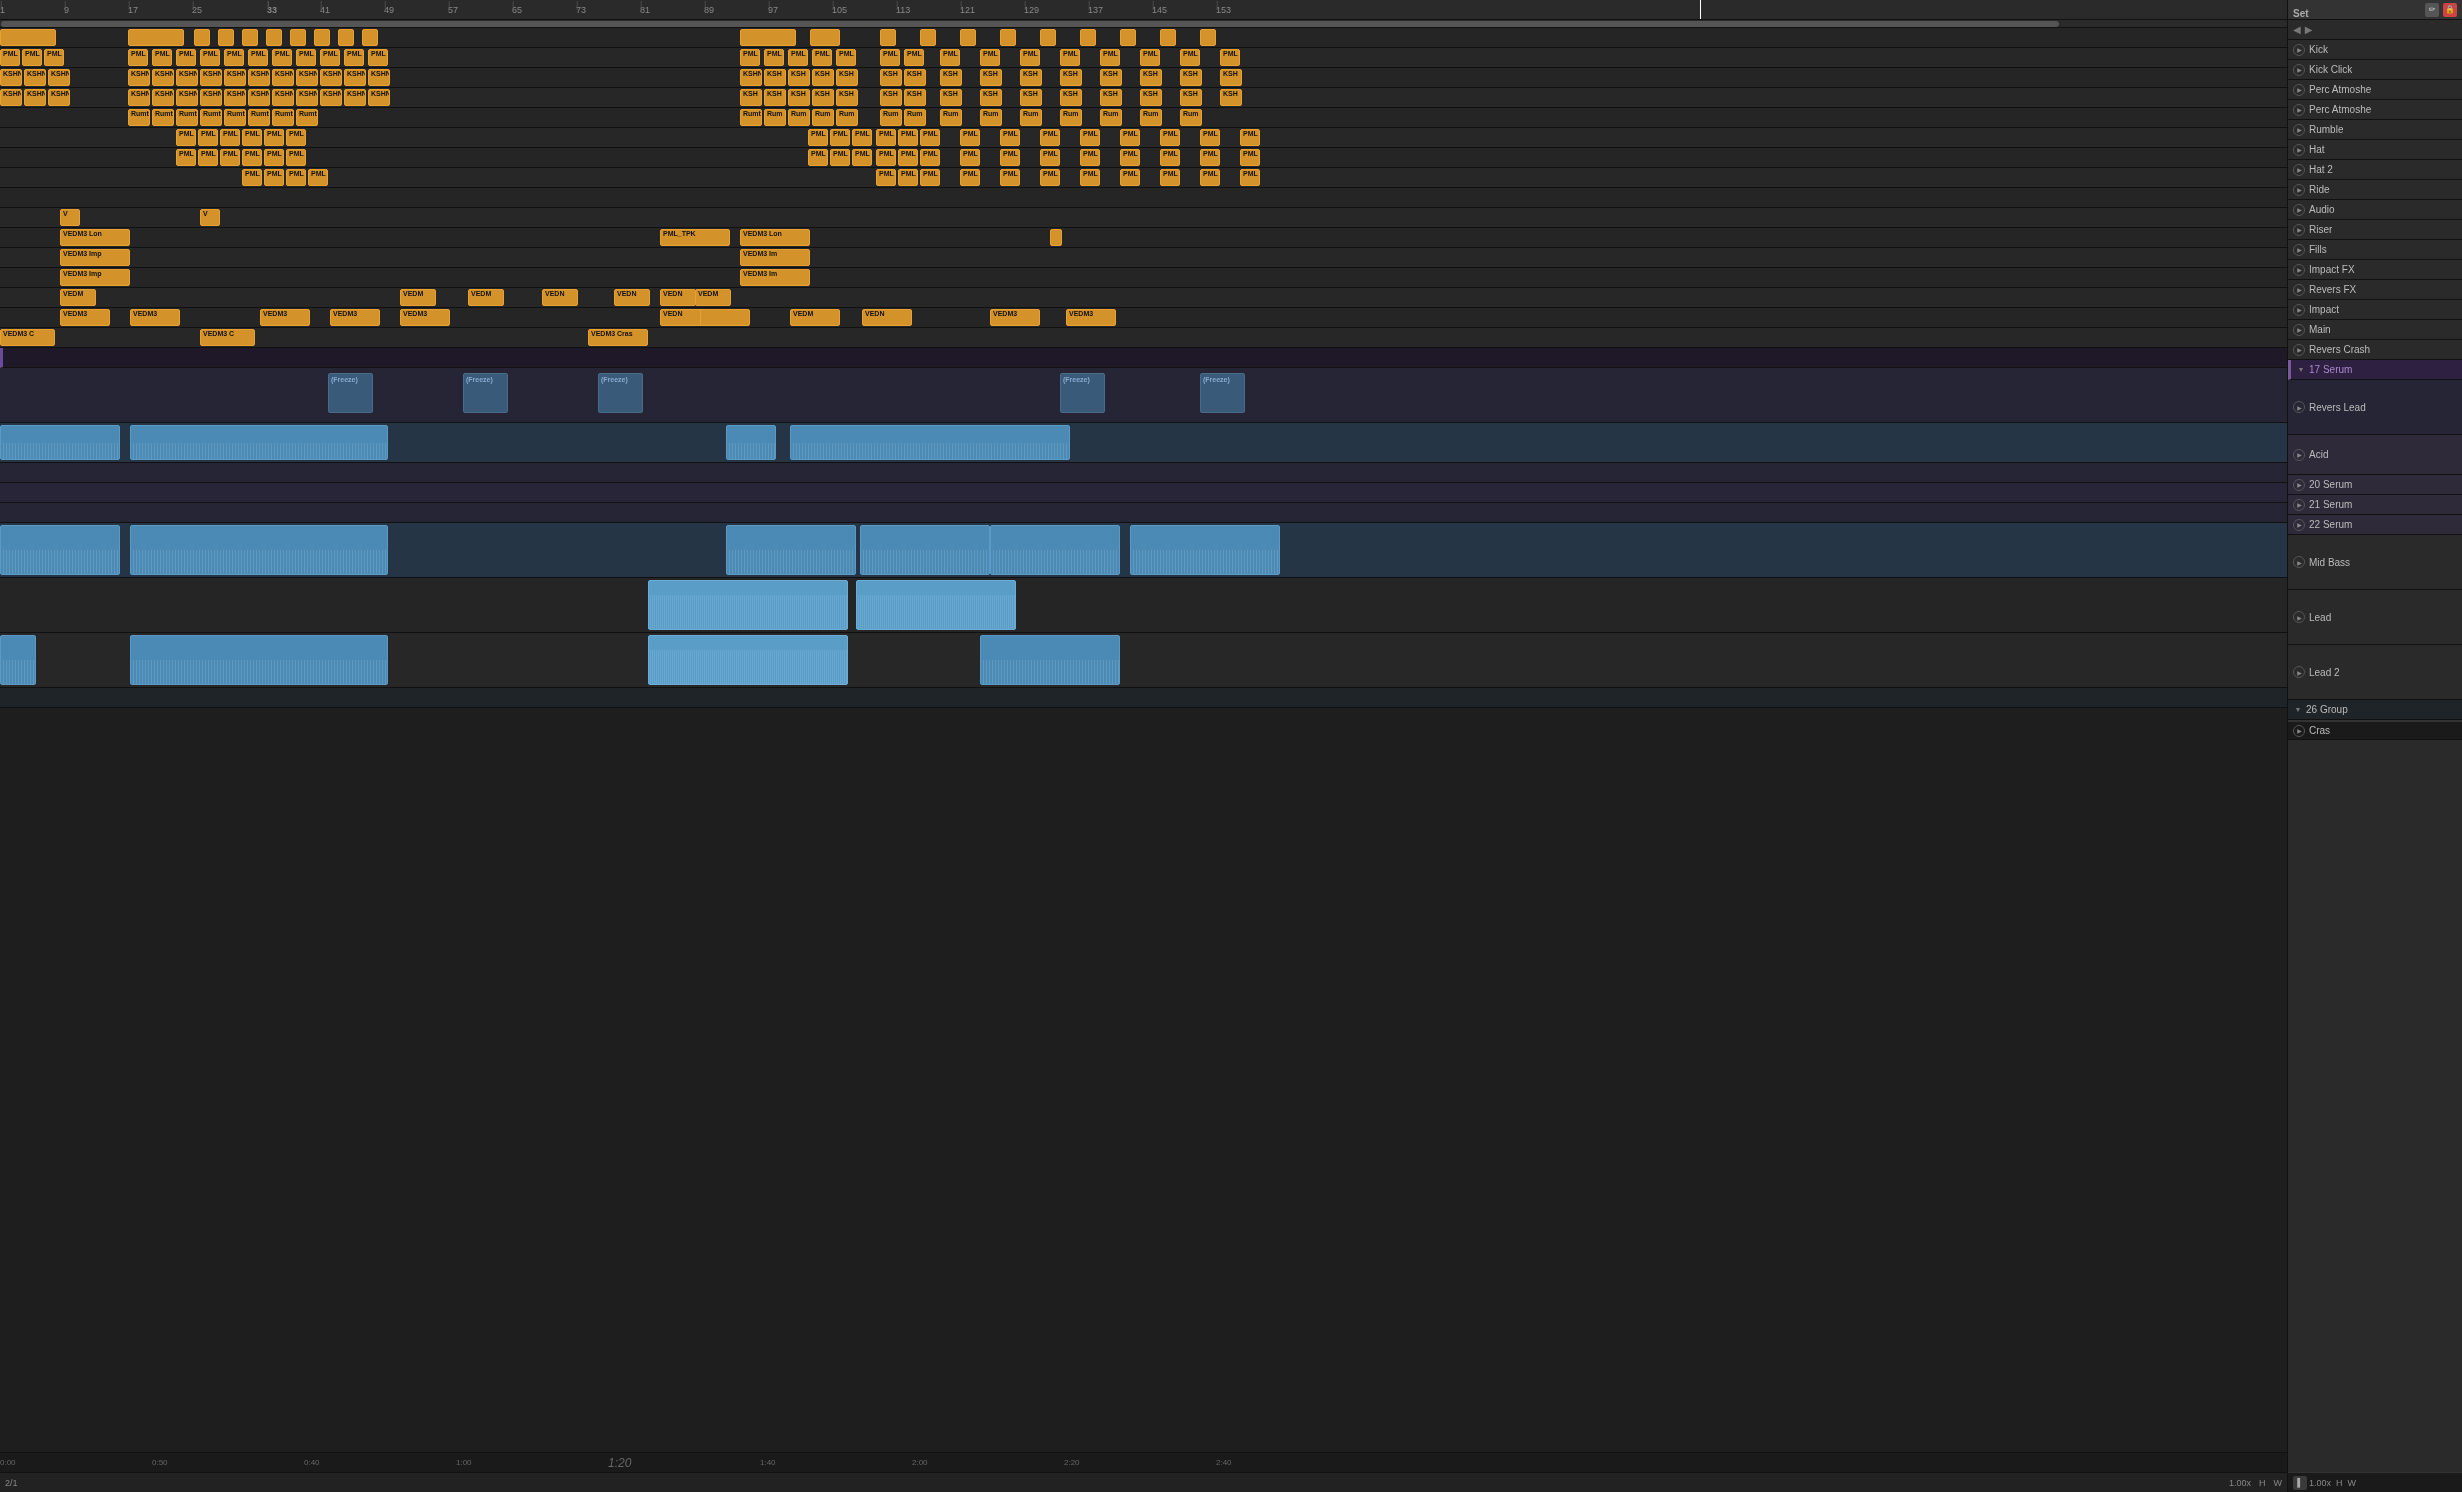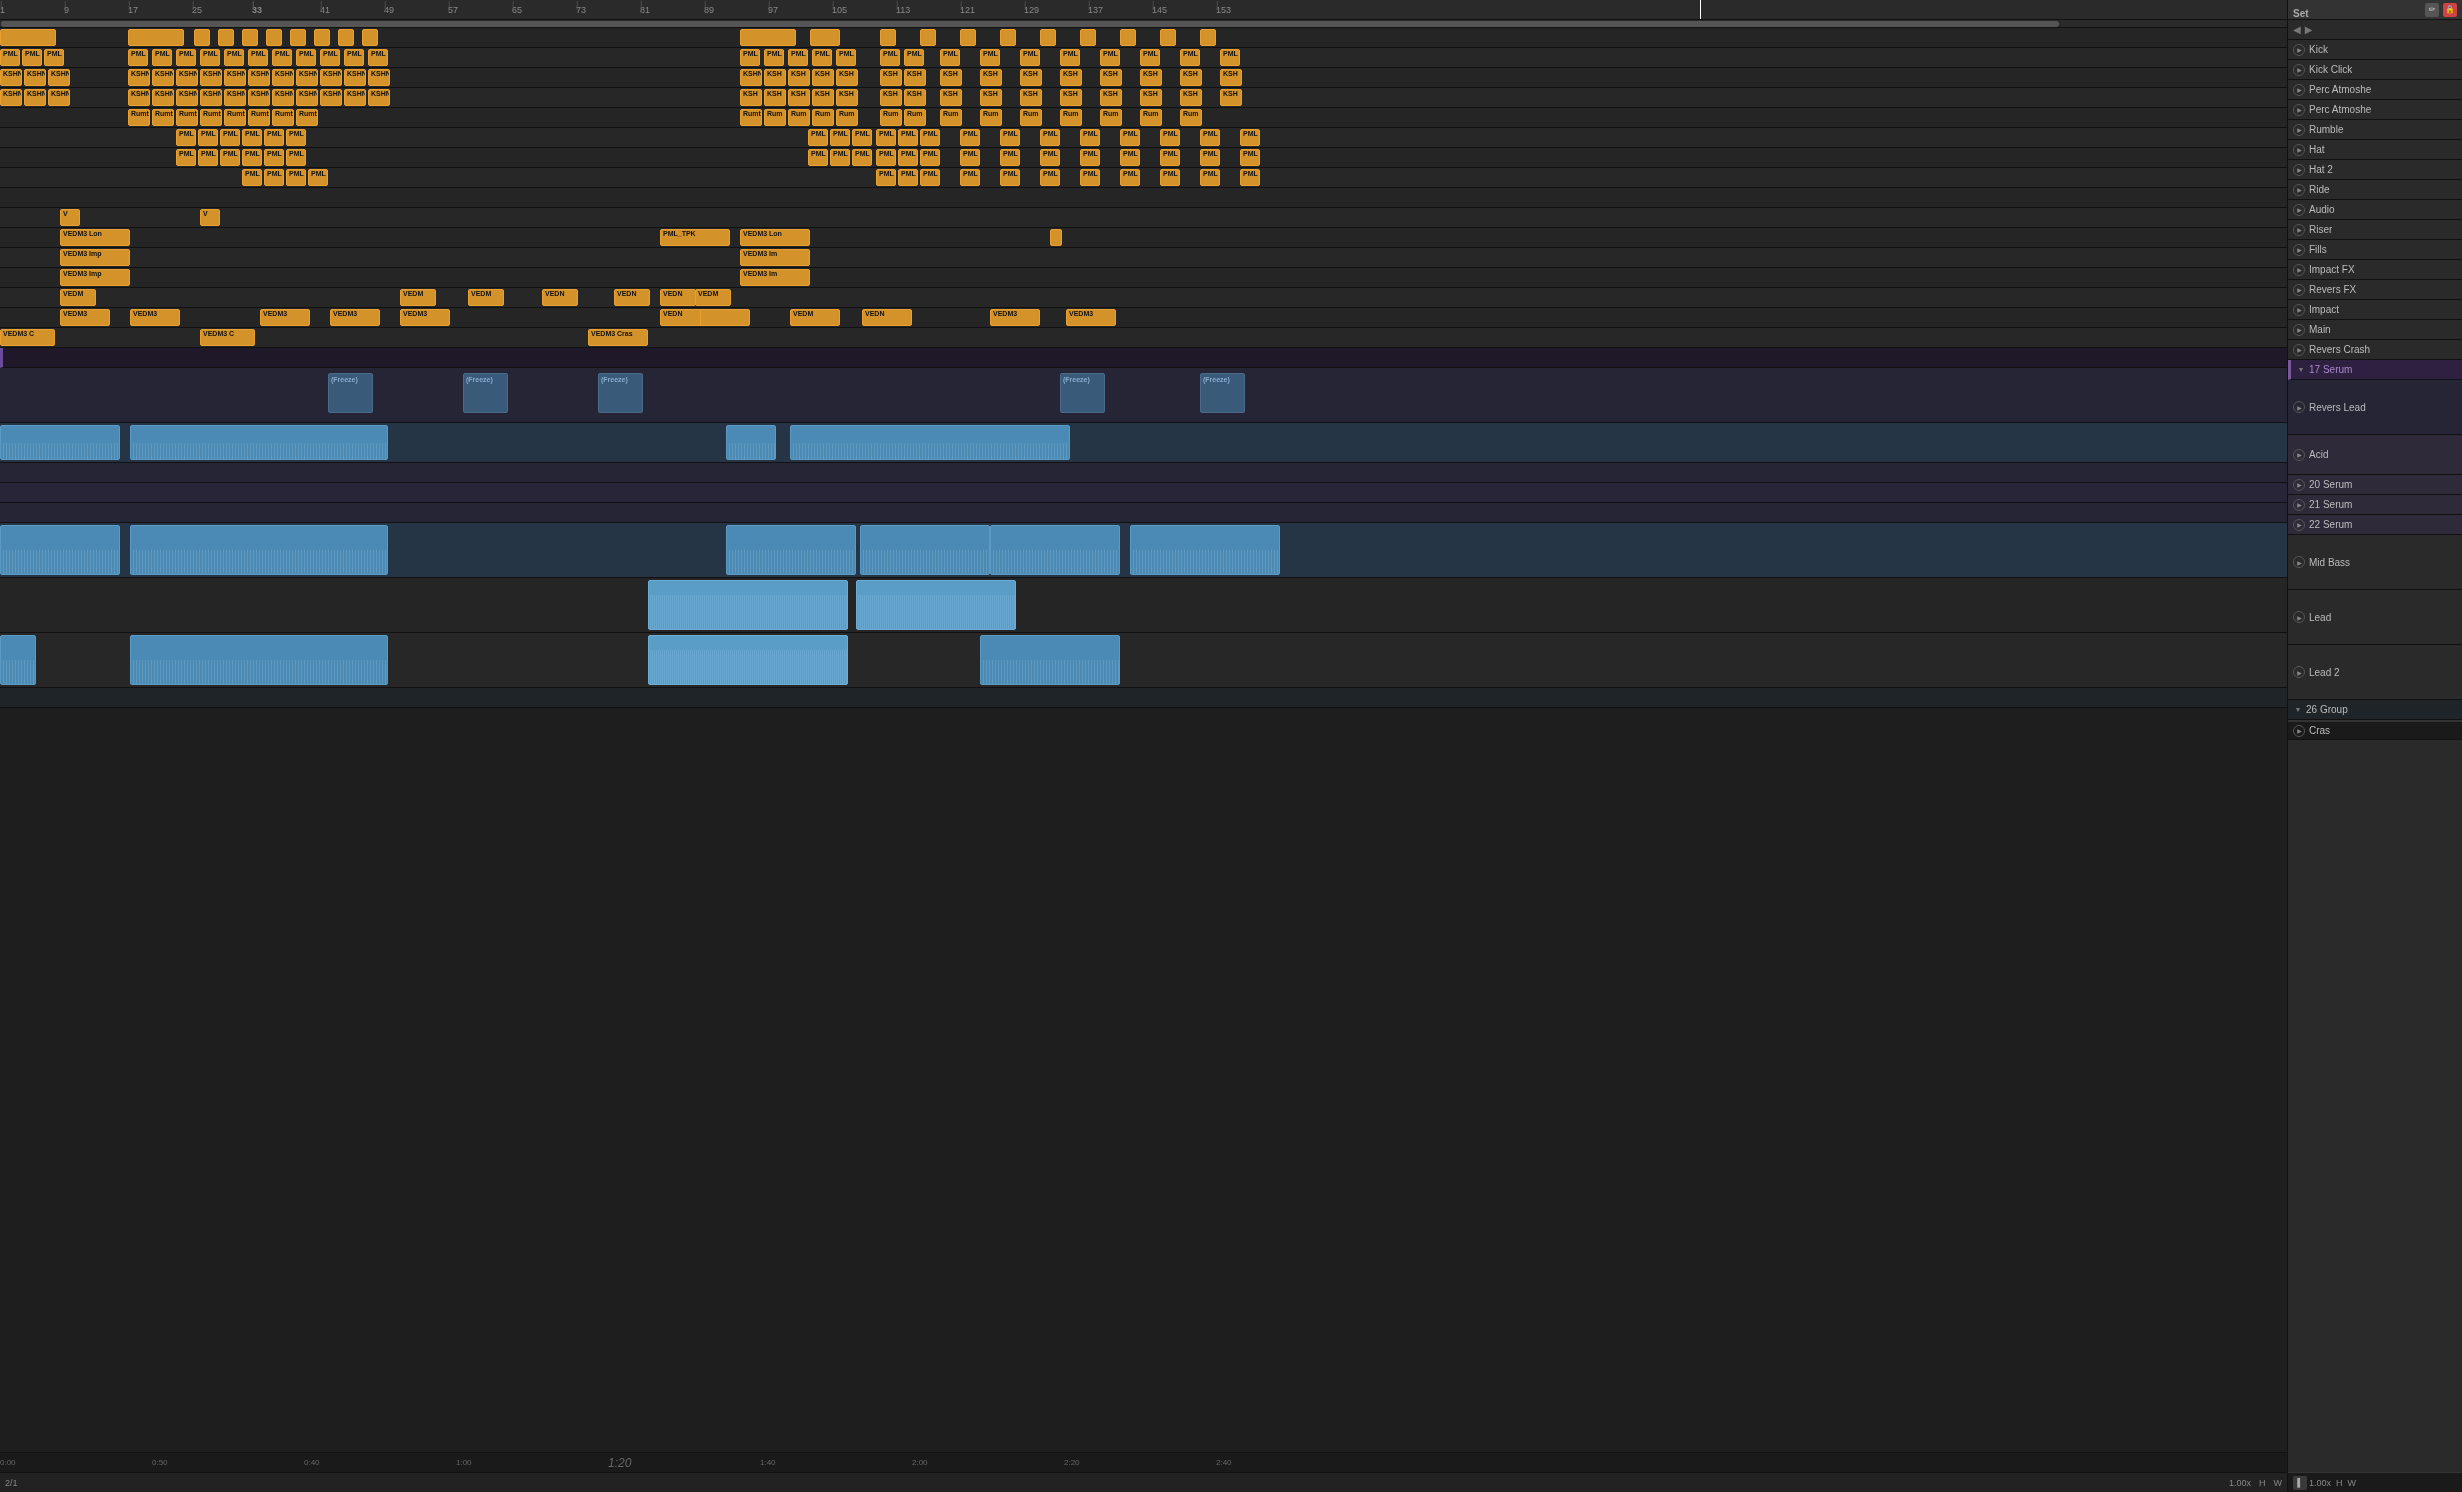--- a/index.html
+++ b/index.html
@@ -308,21 +308,21 @@
 
   <div class="timeline-area">
 
     <div class="ruler">
       <div class="ruler-marks">
 
         <div class="ruler-mark" style="left:0px;">1</div>
         <div class="ruler-mark" style="left:64px;">9</div>
         <div class="ruler-mark" style="left:128px;">17</div>
         <div class="ruler-mark" style="left:192px;">25</div>
-        <div class="ruler-mark" style="left:252px;font-weight:bold;">33</div>
+        <div class="ruler-mark" style="left:267px;font-weight:bold;">33</div>
         <div class="ruler-mark" style="left:320px;">41</div>
         <div class="ruler-mark" style="left:384px;">49</div>
         <div class="ruler-mark" style="left:448px;">57</div>
         <div class="ruler-mark" style="left:512px;">65</div>
         <div class="ruler-mark" style="left:576px;">73</div>
         <div class="ruler-mark" style="left:640px;">81</div>
         <div class="ruler-mark" style="left:704px;">89</div>
         <div class="ruler-mark" style="left:768px;">97</div>
         <div class="ruler-mark" style="left:832px;">105</div>
         <div class="ruler-mark" style="left:896px;">113</div>

